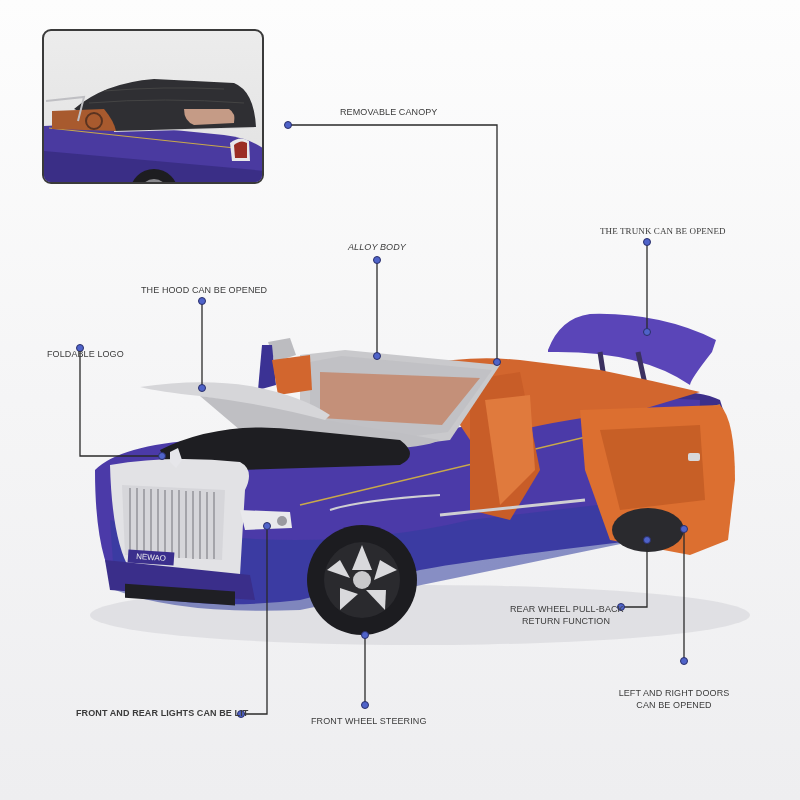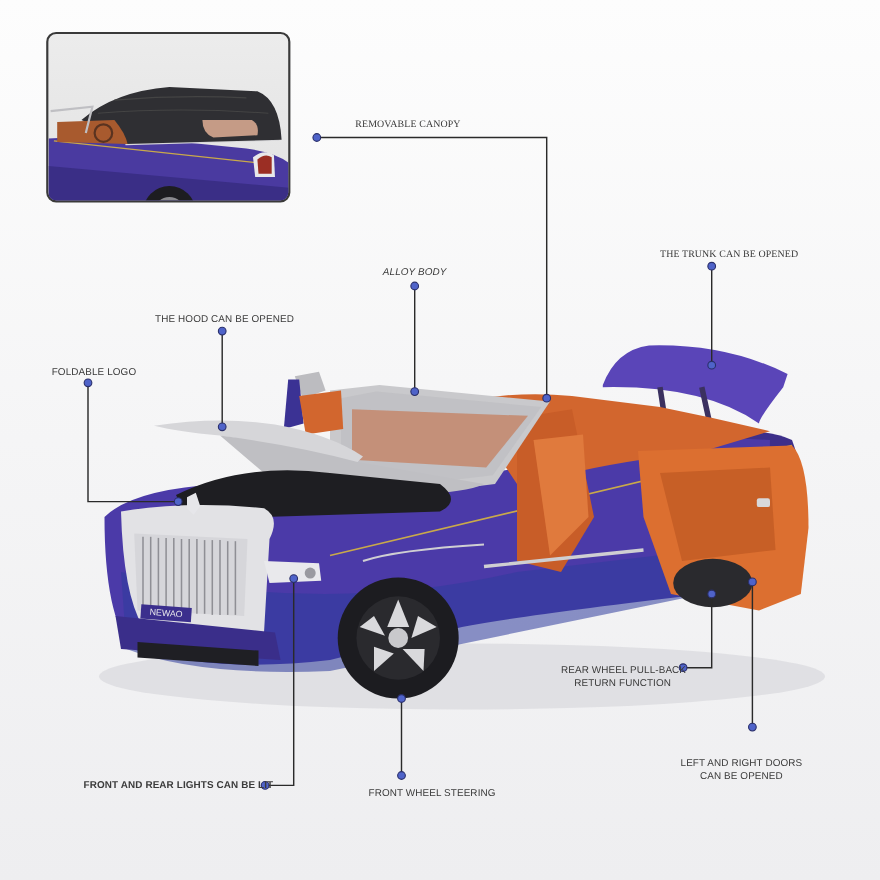--- a/index.html
+++ b/index.html
@@ -171,41 +171,41 @@
     <circle cx="647" cy="540" r="3.5"></circle>
     <circle cx="684" cy="529" r="3.5"></circle>
     <circle cx="684" cy="661" r="3.5"></circle>
     <circle cx="241" cy="714" r="3.5"></circle>
     <circle cx="267" cy="526" r="3.5"></circle>
     <circle cx="365" cy="635" r="3.5"></circle>
     <circle cx="365" cy="705" r="3.5"></circle>
   </g>
 </svg>
 
-<div class="label" style="left:323px; top:106px;font-family:Liberation Serif, serif;">
+<div class="label" style="left:340px; top:106px;">
   <span>REMOVABLE CANOPY</span>
 </div>
 <div class="label" style="left:600px; top:225px;font-family:Liberation Serif, serif;">
   <span>THE TRUNK CAN BE OPENED</span>
 </div>
 <div class="label" style="left:348px; top:241px;font-style:italic;">
   <span>ALLOY BODY</span>
 </div>
 <div class="label" style="left:141px; top:284px;">
   <span>THE HOOD CAN BE OPENED</span>
 </div>
-<div class="label" style="left:47px; top:332px;text-align:center;">
+<div class="label" style="left:47px; top:348px;text-align:center;">
   <span>FOLDABLE LOGO</span>
 </div>
 <div class="label" style="left:494px; top:603px; width:112px;margin-left:16px;">
   <div>REAR WHEEL PULL-BACK</div>
   <div>RETURN FUNCTION</div>
 </div>
 <div class="label" style="left:618px; top:667px; width:112px;margin-top:20px;">
   <div>LEFT AND RIGHT DOORS</div>
   <div>CAN BE OPENED</div>
 </div>
 <div class="label" style="left:76px; top:707px;font-weight:bold;">
   <span>FRONT AND REAR LIGHTS CAN BE LIT</span>
 </div>
-<div class="label" style="left:311px; top:715px;margin-left:24px;">
+<div class="label" style="left:311px; top:715px;">
   <span>FRONT WHEEL STEERING</span>
 </div>
 
 </body></html>

